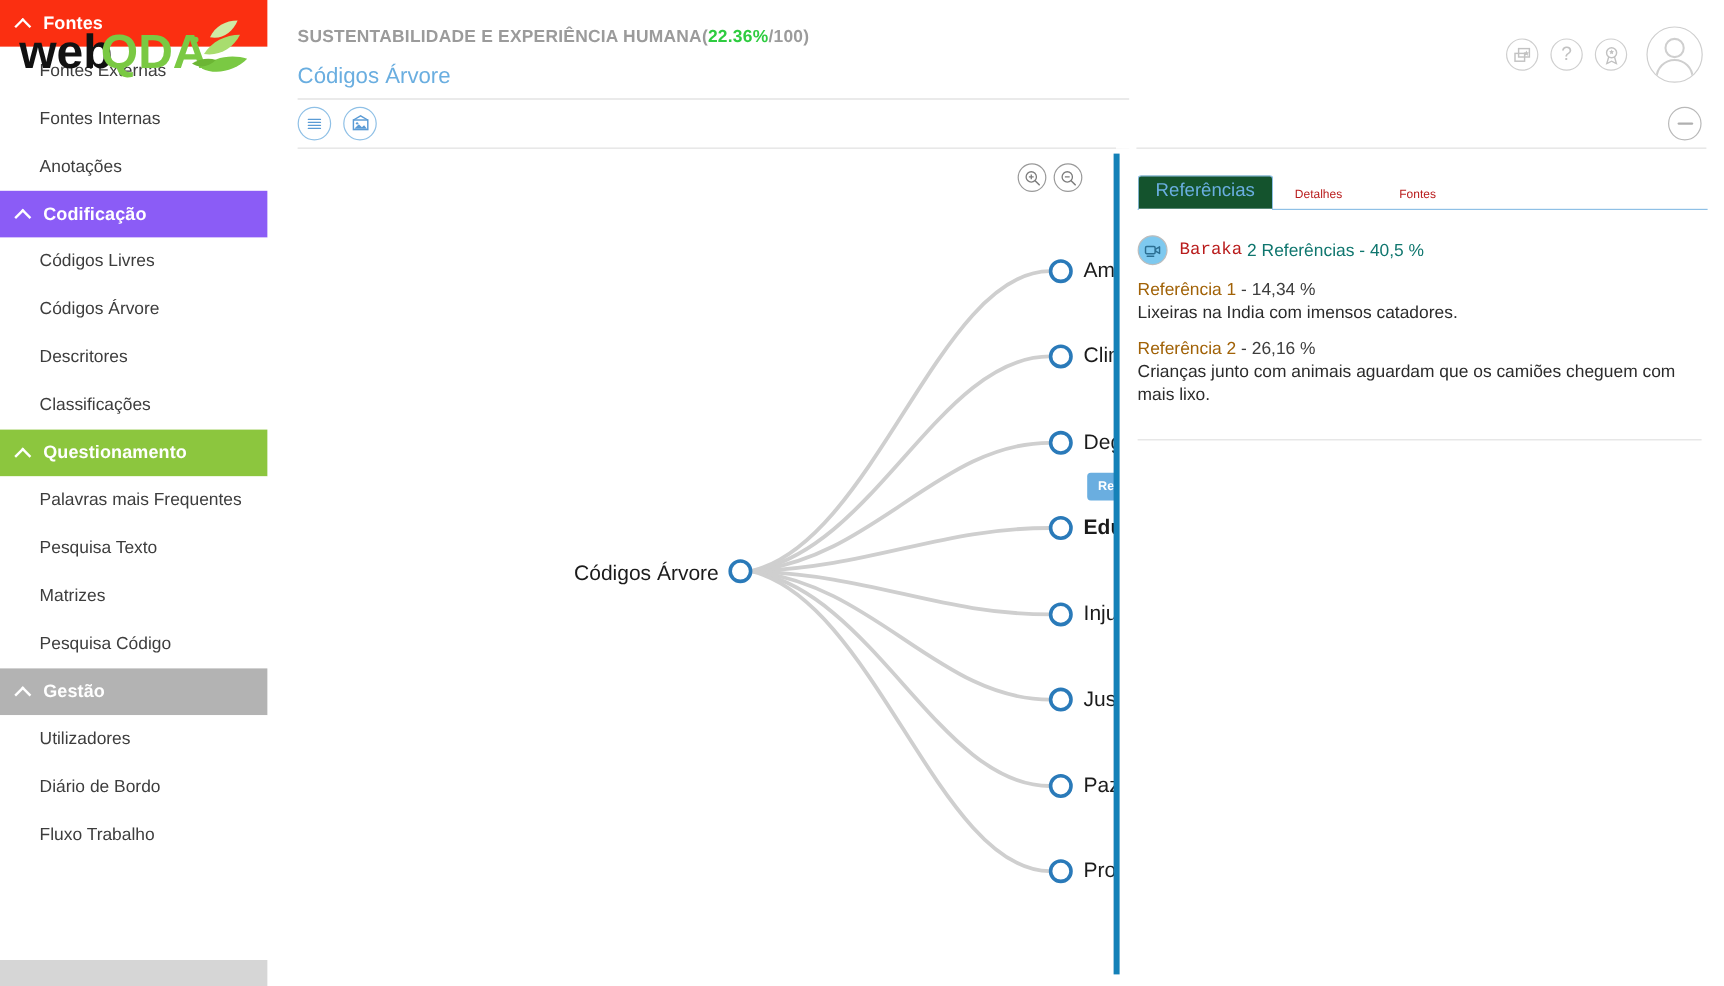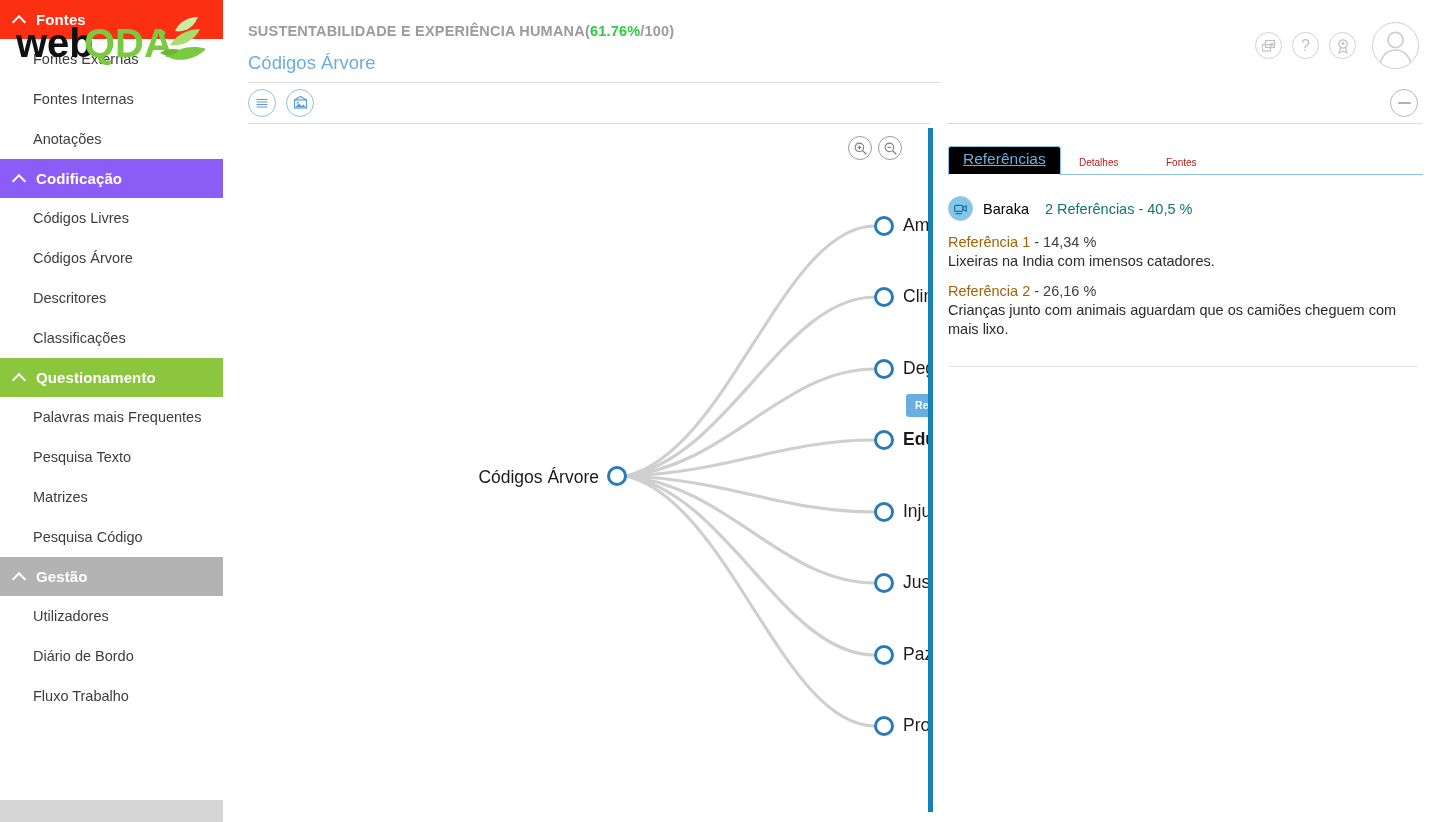--- a/index.html
+++ b/index.html
@@ -165,40 +165,39 @@
     background:#fff;
   }
   .tabs { position:absolute; left:13px; top:17px; height:34px; width:475px;}
   .tab {
     position:absolute; bottom:0; font-size:10px; color:#b91c1c;
     padding:2px 12px 7px; line-height:1;
   }
   .tab.active {
     color:#6aaee0; font-size:15.5px;
     border:1px solid #8fc0e6; border-bottom:none;
-    border-radius:3px 3px 0 0; background:#000000;
+    border-radius:3px 3px 0 0; background:#14532d;
     padding:4px 14px 9px;
-    text-decoration:underline;
   }
   .tabs-rule {
     position:absolute; left:13px; top:50px; width:475px; height:1px;
     background:#8fc0e6;
   }
   .tabs-rule-mask{
     position:absolute; top:50px; height:2px; background:#fff;
   }
 
   .src-row { position:absolute; left:13px; top:72px; display:flex; align-items:center; }
   .src-icon {
     width:25px; height:25px; border-radius:50%;
     background:#7ec9ef; border:1.3px solid #bdbdbd;
     display:flex; align-items:center; justify-content:center;
     margin-right:10px; color:#2b6f93;
   }
-  .src-name { font-size:14.5px; color:#000000; margin-right:16px;}
+  .src-name { font-size:14.5px; color:#b91c1c; margin-right:4px;font-family:Liberation Mono, monospace;}
   .src-meta { font-size:14.5px; color:#0f766e;}
 
   .ref-block { position:absolute; left:13px; width:470px; }
   .ref-head { font-size:14.5px; color:#3d3d3d; margin-bottom:2px;}
   .ref-head .rtitle { color:#a16207; }
   .ref-text { font-size:14.5px; color:#2b2b2b; line-height:1.33;}
 
   .panel-rule {
     position:absolute; left:13px; width:470px; height:1px; background:#e2e2e2;
   }
@@ -280,21 +279,21 @@
         <div class="nav-item">
           <span>Fluxo Trabalho</span>
         </div>
       </div>
 
     <div class="sidebar-footer"></div>
   </nav>
 
   <header id="header">
     <div class="hdr-title">
-      <span>SUSTENTABILIDADE E EXPERIÊNCIA HUMANA</span><span class="paren">(</span><span class="pct">61.76%</span><span class="paren">/100</span><span class="paren">)</span>
+      <span>SUSTENTABILIDADE E EXPERIÊNCIA HUMANA</span><span class="paren">(</span><span class="pct">22.36%</span><span class="paren">/100</span><span class="paren">)</span>
     </div>
     <div class="hdr-sub">Códigos Árvore</div>
     <div class="hdr-rule"></div>
 
     <div class="hdr-icons">
       <div class="circ-icon">
         <svg width="16" height="16" viewBox="0 0 16 16">
           <rect x="4.5" y="2.5" width="9" height="7" fill="none" stroke="#c2c2c2" stroke-width="1.2"></rect>
           <rect x="1.5" y="6.5" width="8" height="6.5" fill="none" stroke="#c2c2c2" stroke-width="1.2"></rect>
           <path d="M11 4 l.7 1.5 1.6.2 -1.2 1.1 .3 1.6 -1.4-.8 -1.4.8 .3-1.6 -1.2-1.1 1.6-.2z" fill="#c2c2c2"></path>

